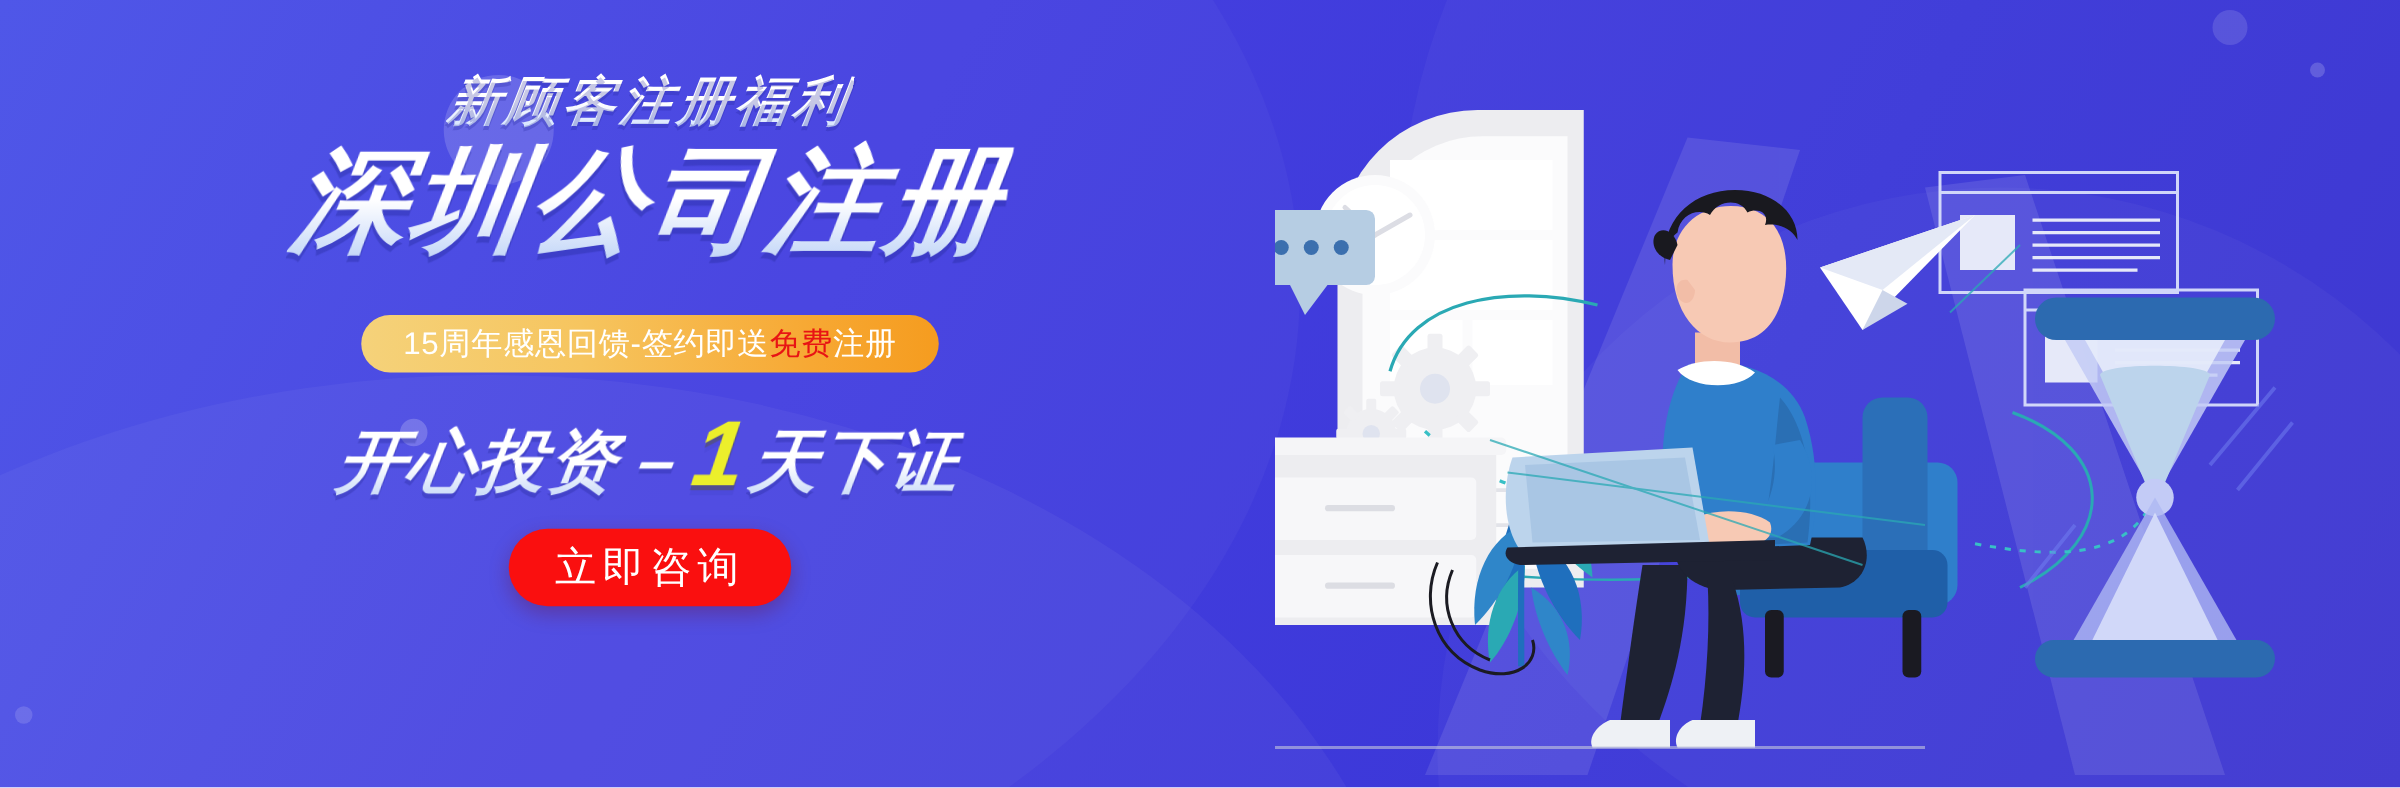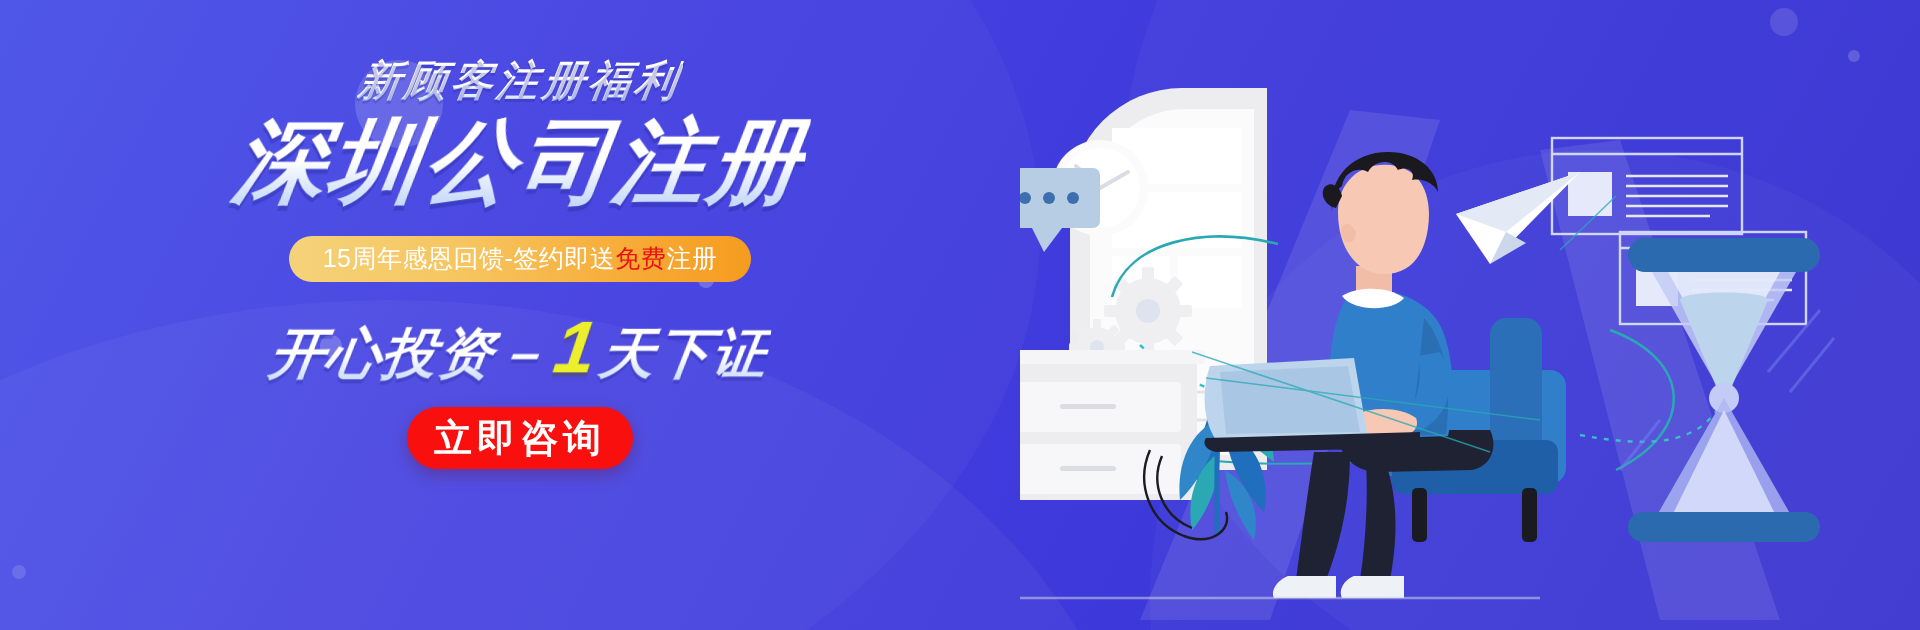--- a/index.html
+++ b/index.html
@@ -69,21 +69,21 @@
     font-style:italic;
     background:linear-gradient(180deg,#ffffff 0%,#ffffff 48%,#bed3f7 100%);
     -webkit-background-clip:text;background-clip:text;
     -webkit-text-fill-color:transparent;
     line-height:1.08;
     transform:skewX(-8deg);
     filter:drop-shadow(0 5px 0 rgba(28,32,140,.30));
   }
 
   .pill{
-    margin-top:24px;
+    margin-top:40px;
     height:46px;
     border-radius:23px;
     background:linear-gradient(90deg,#f5d27a 0%,#f6c55f 38%,#f7a833 78%,#f59c1f 100%);
     display:flex;align-items:center;justify-content:center;
     padding:0 34px;
     font-size:25px;font-weight:400;color:#ffffff;
     letter-spacing:.5px;
     white-space:nowrap;
   }
   .pill .hot{color:#e81414;font-weight:400;}
@@ -110,21 +110,21 @@
     -webkit-text-fill-color:#ecef2b;
     filter:drop-shadow(0 4px 0 rgba(120,110,10,.30));
   }
 
   .cta{
     margin-top:22px;
     width:226px;height:62px;
     border-radius:31px;
     background:#fa0f0f;
     color:#fff;
-    font-size:38px;font-weight:700;letter-spacing:5px;
+    font-size:33px;font-weight:400;letter-spacing:5px;
     display:flex;align-items:center;justify-content:center;
     border:none;cursor:pointer;
     box-shadow:0 6px 16px rgba(120,0,0,.28);
     font-family:inherit;
   }
 
   
   .illo{position:absolute;left:1020px;top:0;width:900px;height:630px;}
   .illo svg{display:block;width:900px;height:630px;}
 </style>

